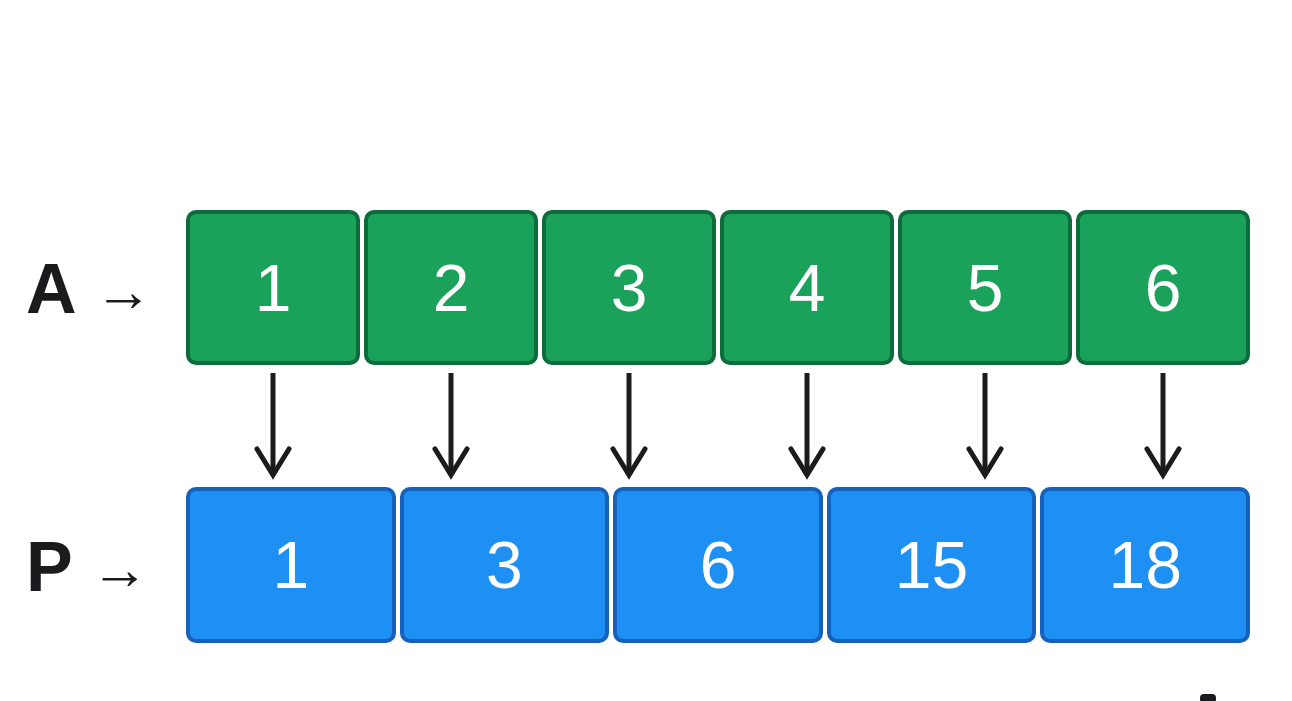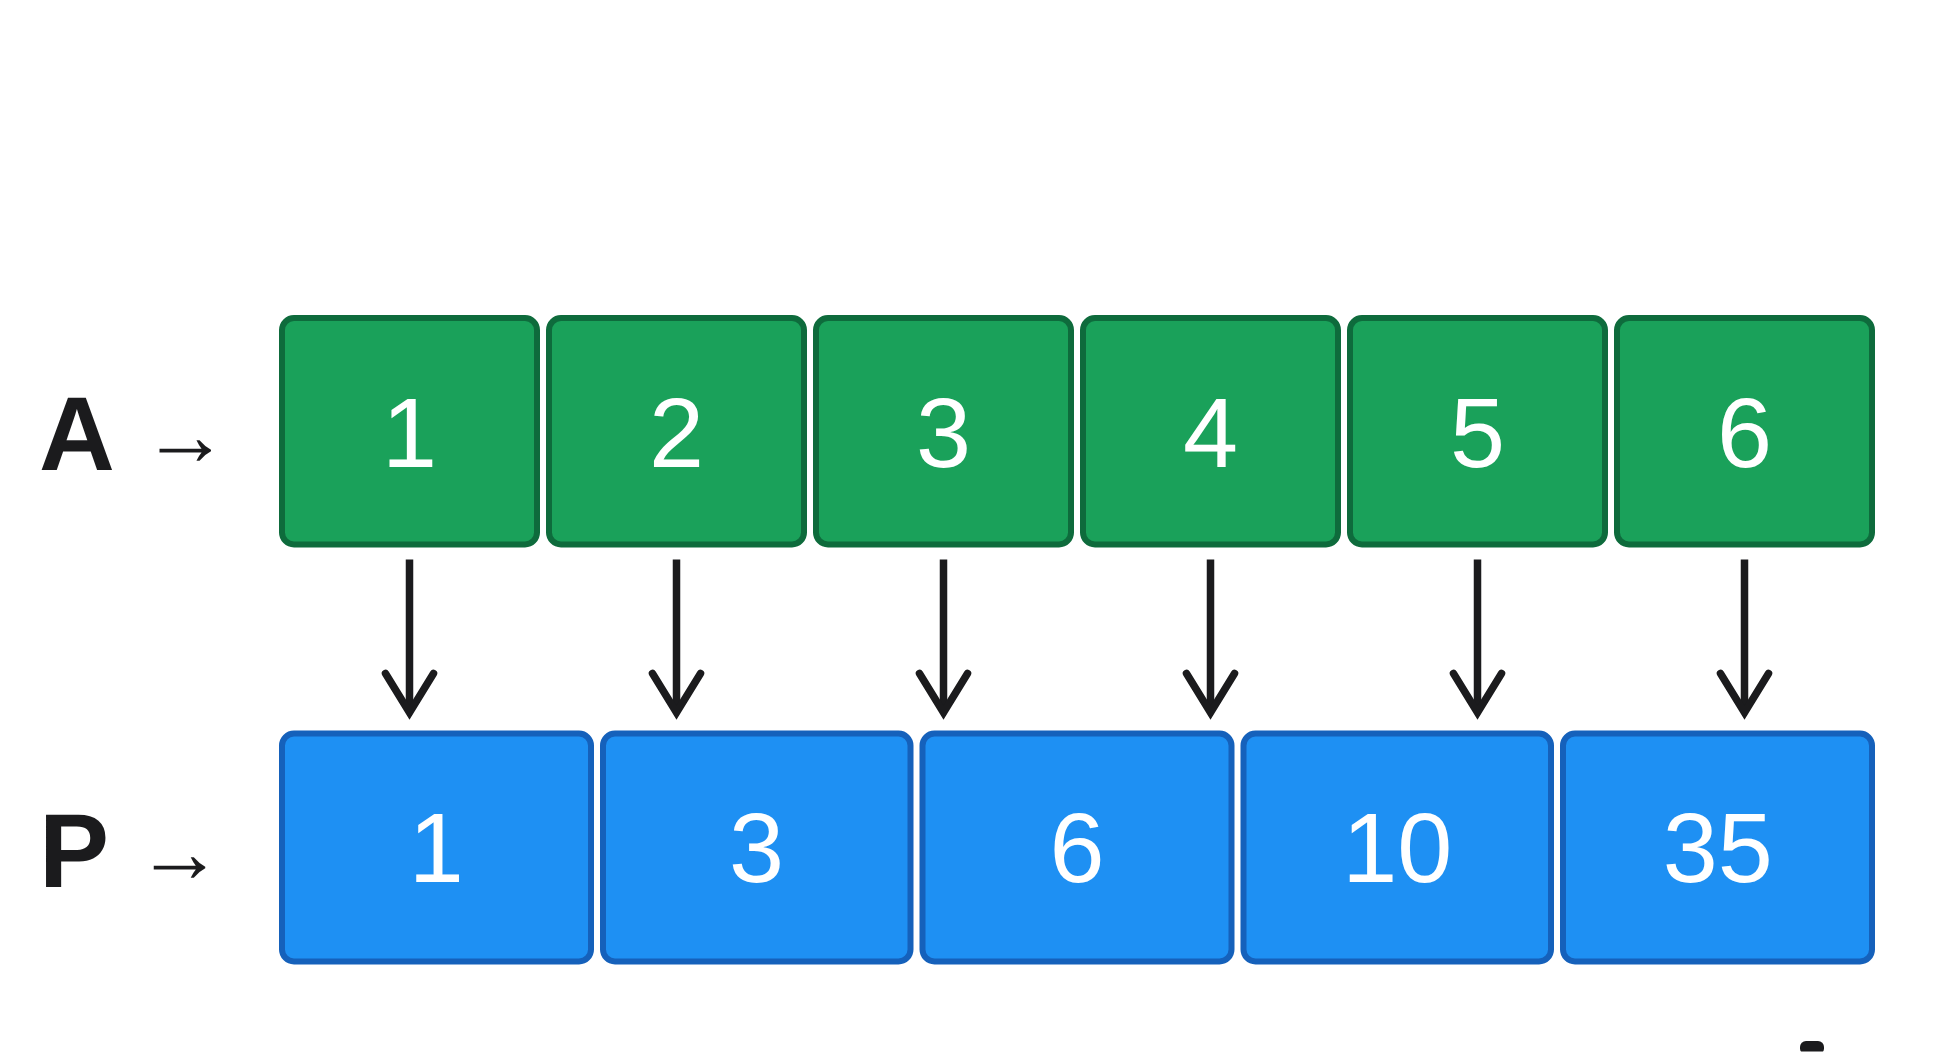--- a/index.html
+++ b/index.html
@@ -176,19 +176,19 @@
 
   <div class="row-label label-p">
     <span>P</span>
     <span class="arrow-glyph">→</span>
   </div>
 
   <div class="cells row-p">
     <div class="cell blue">1</div>
     <div class="cell blue">3</div>
     <div class="cell blue">6</div>
-    <div class="cell blue">10</div>
-    <div class="cell blue">35</div>
+    <div class="cell blue">15</div>
+    <div class="cell blue">18</div>
   </div>
 
   <div class="cutoff-mark"></div>
 
 </div>
 
 </body></html>

